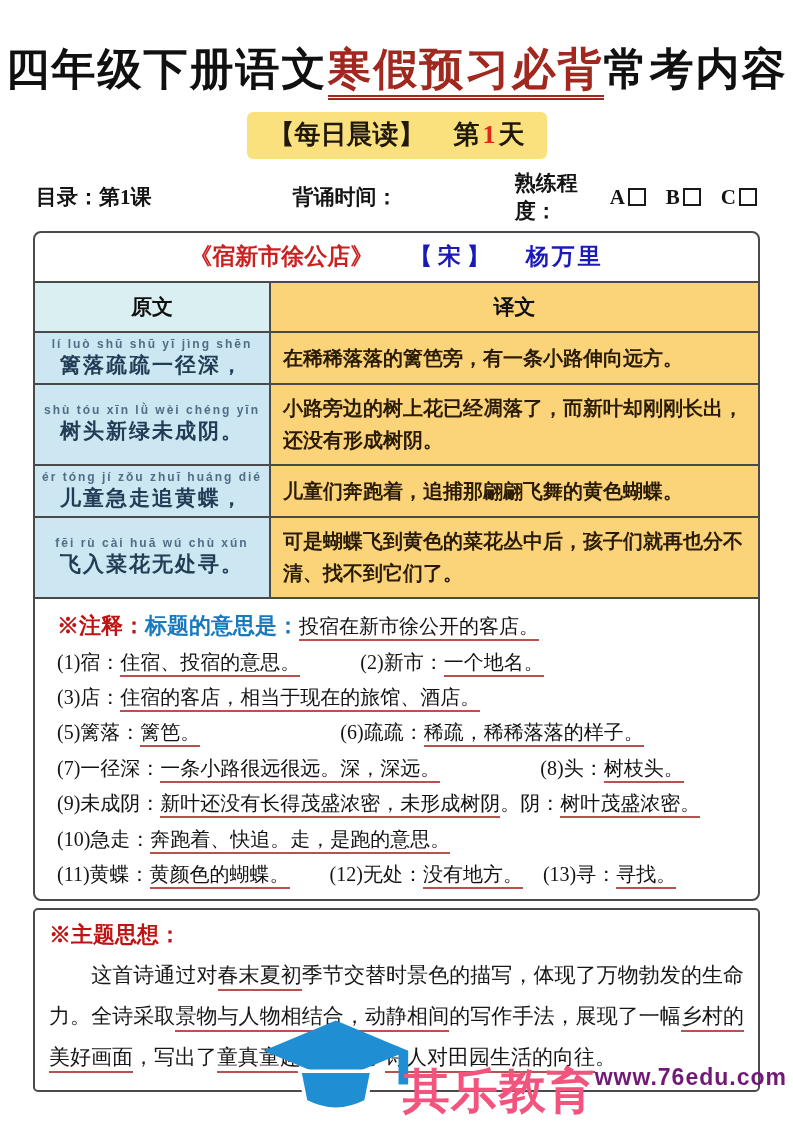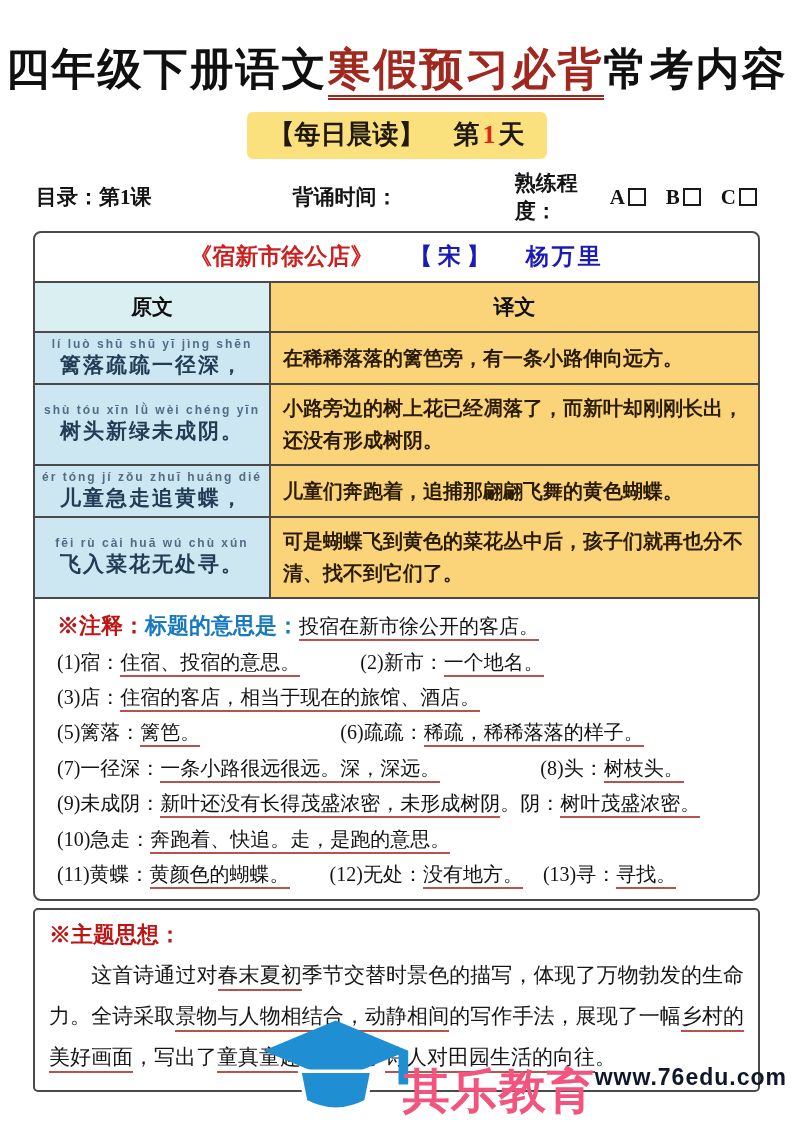--- a/index.html
+++ b/index.html
@@ -92,21 +92,21 @@
     position:absolute; right:0; bottom:0; display:flex; align-items:flex-end;
     z-index:5;
   }
   .cap-icon { width:152px; height:104px; margin-right:-10px; margin-bottom:0; flex:none; }
   .wm-text { display:flex; flex-direction:row; padding:0 6px 4px 0; }
   .wm-brand {
     font-size:47px; font-weight:bold; color:#f2547e; line-height:1.15;
     letter-spacing:1px; white-space:nowrap;
   }
   .wm-url {
-    font-size:23px; font-weight:bold; color:#0f172a; letter-spacing:1px;
+    font-size:23px; font-weight:bold; color:#701a75; letter-spacing:1px;
     font-family:"Liberation Sans","DejaVu Sans",sans-serif; white-space:nowrap;
   }
 </style>
 </head>
 <body>
 
 <div class="page">
 
   <div class="doc-title"><span>四年级下册语文</span><span class="title-red">寒假预习必背</span><span>常考内容</span></div>
 

